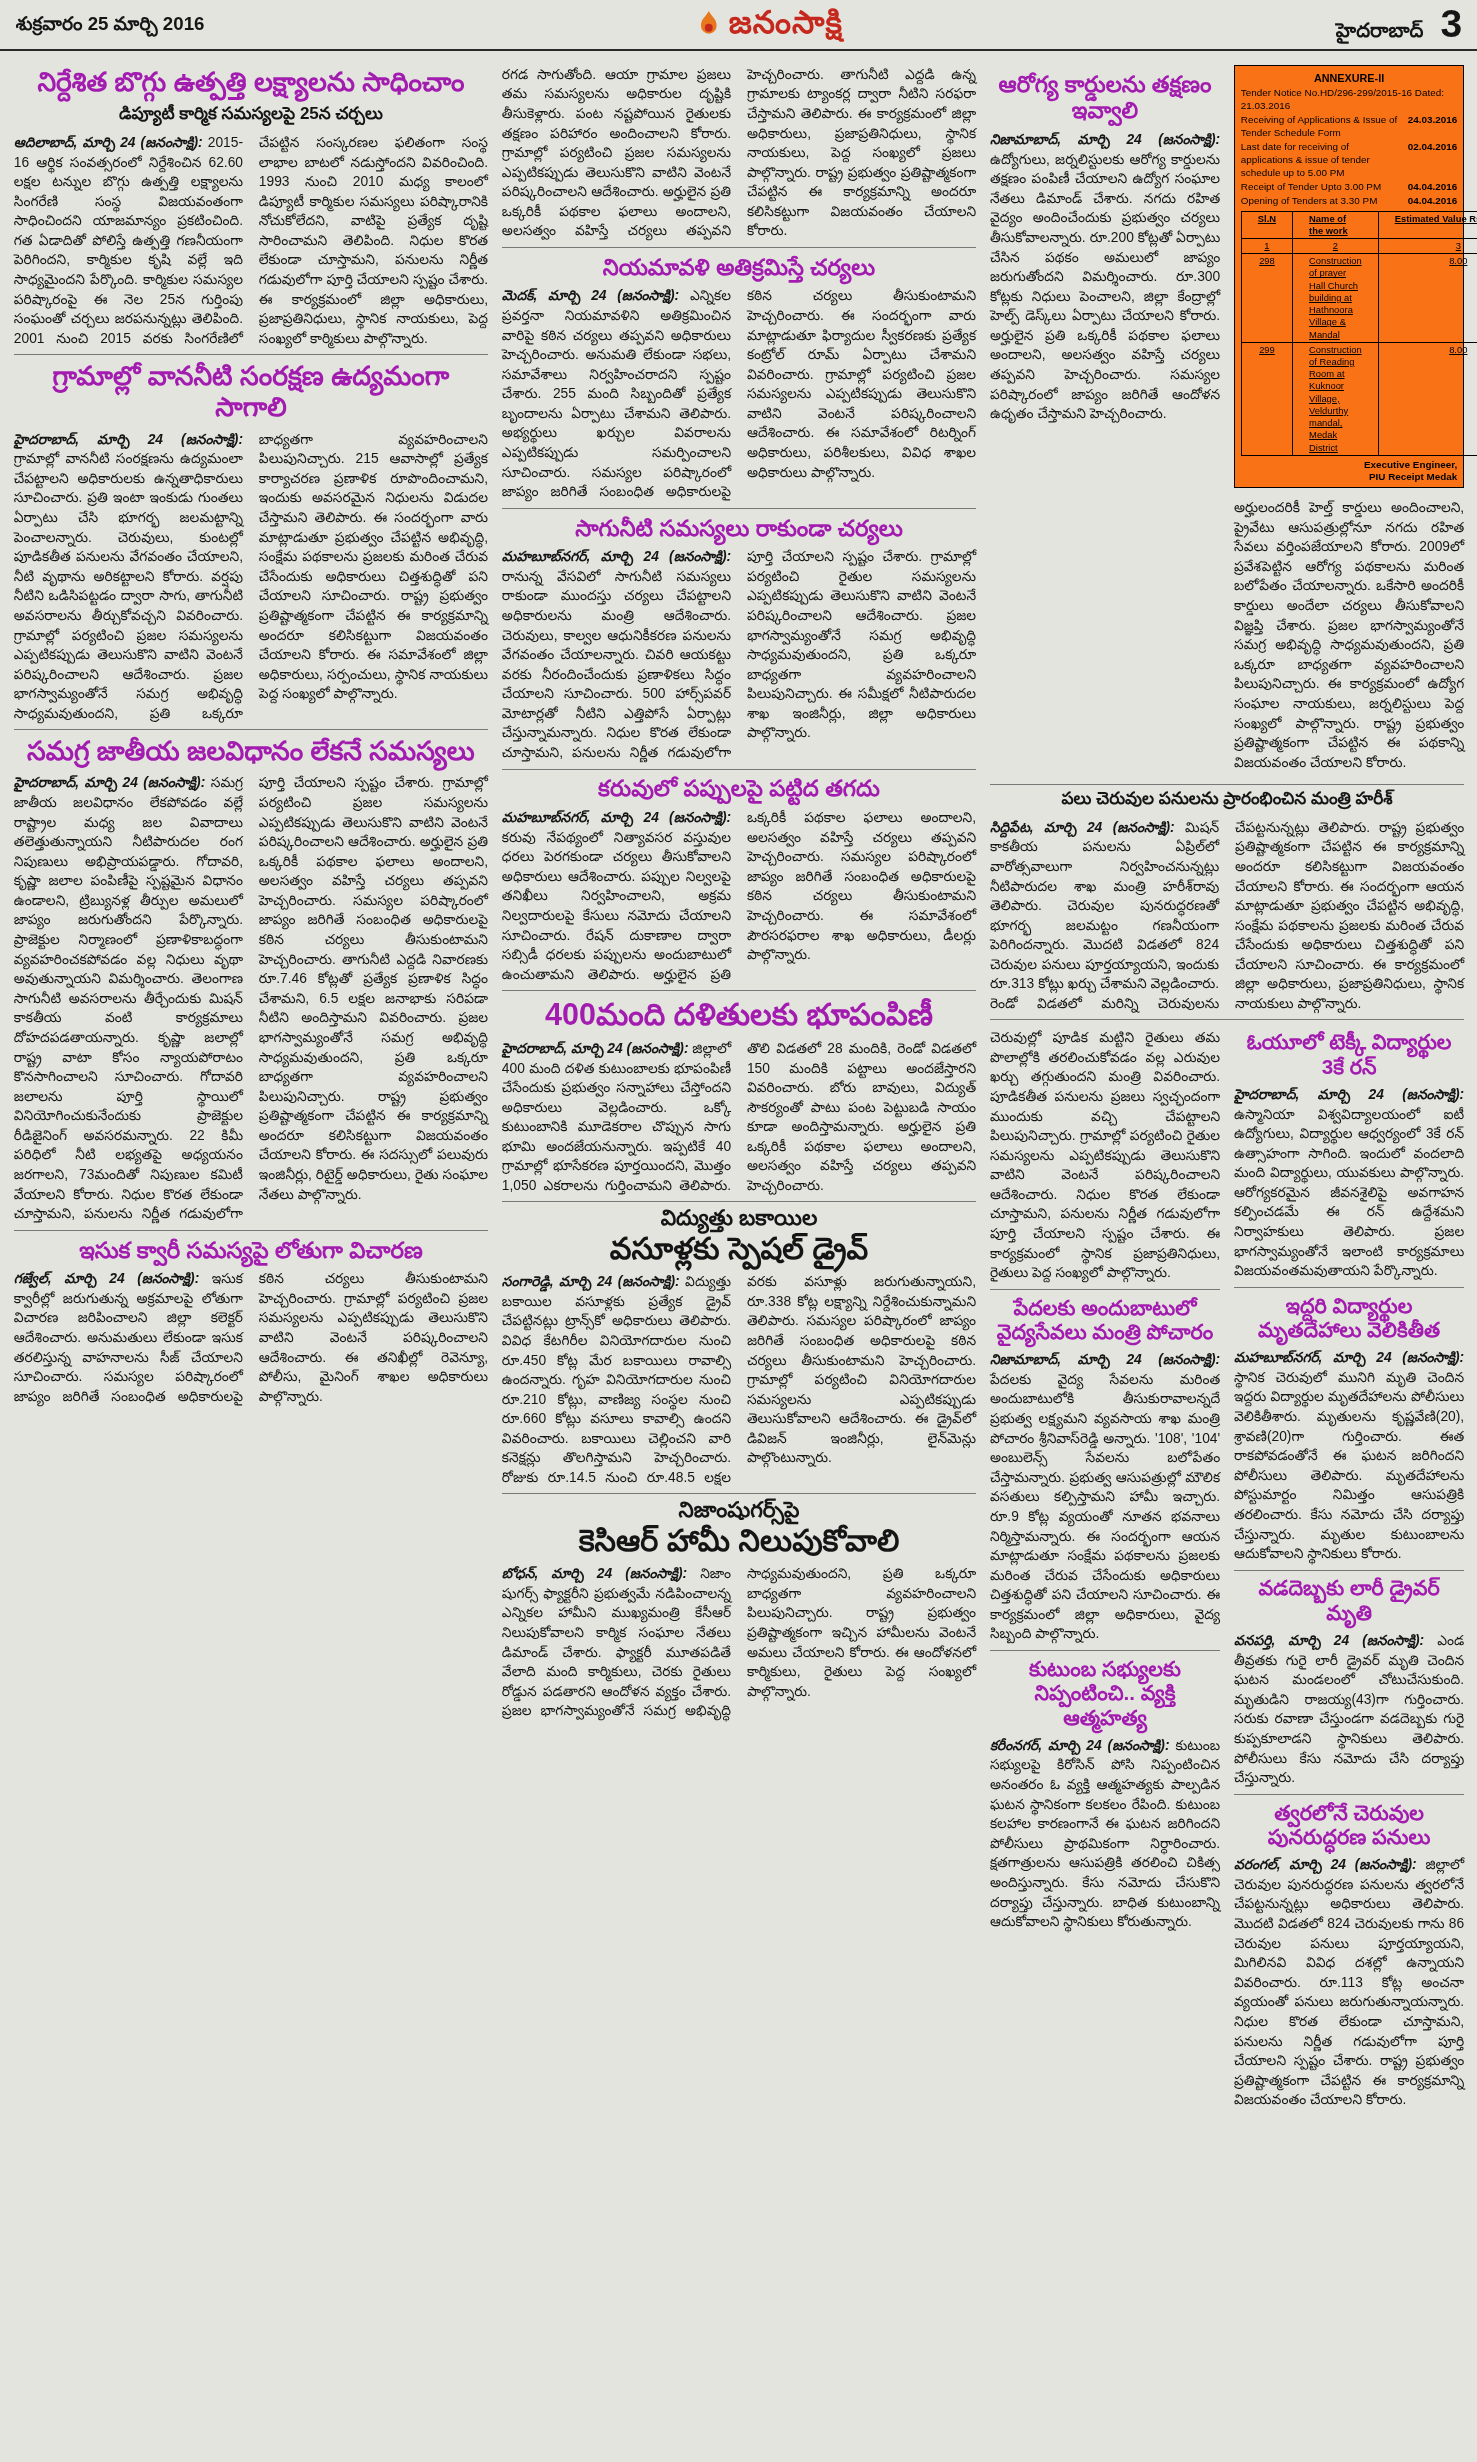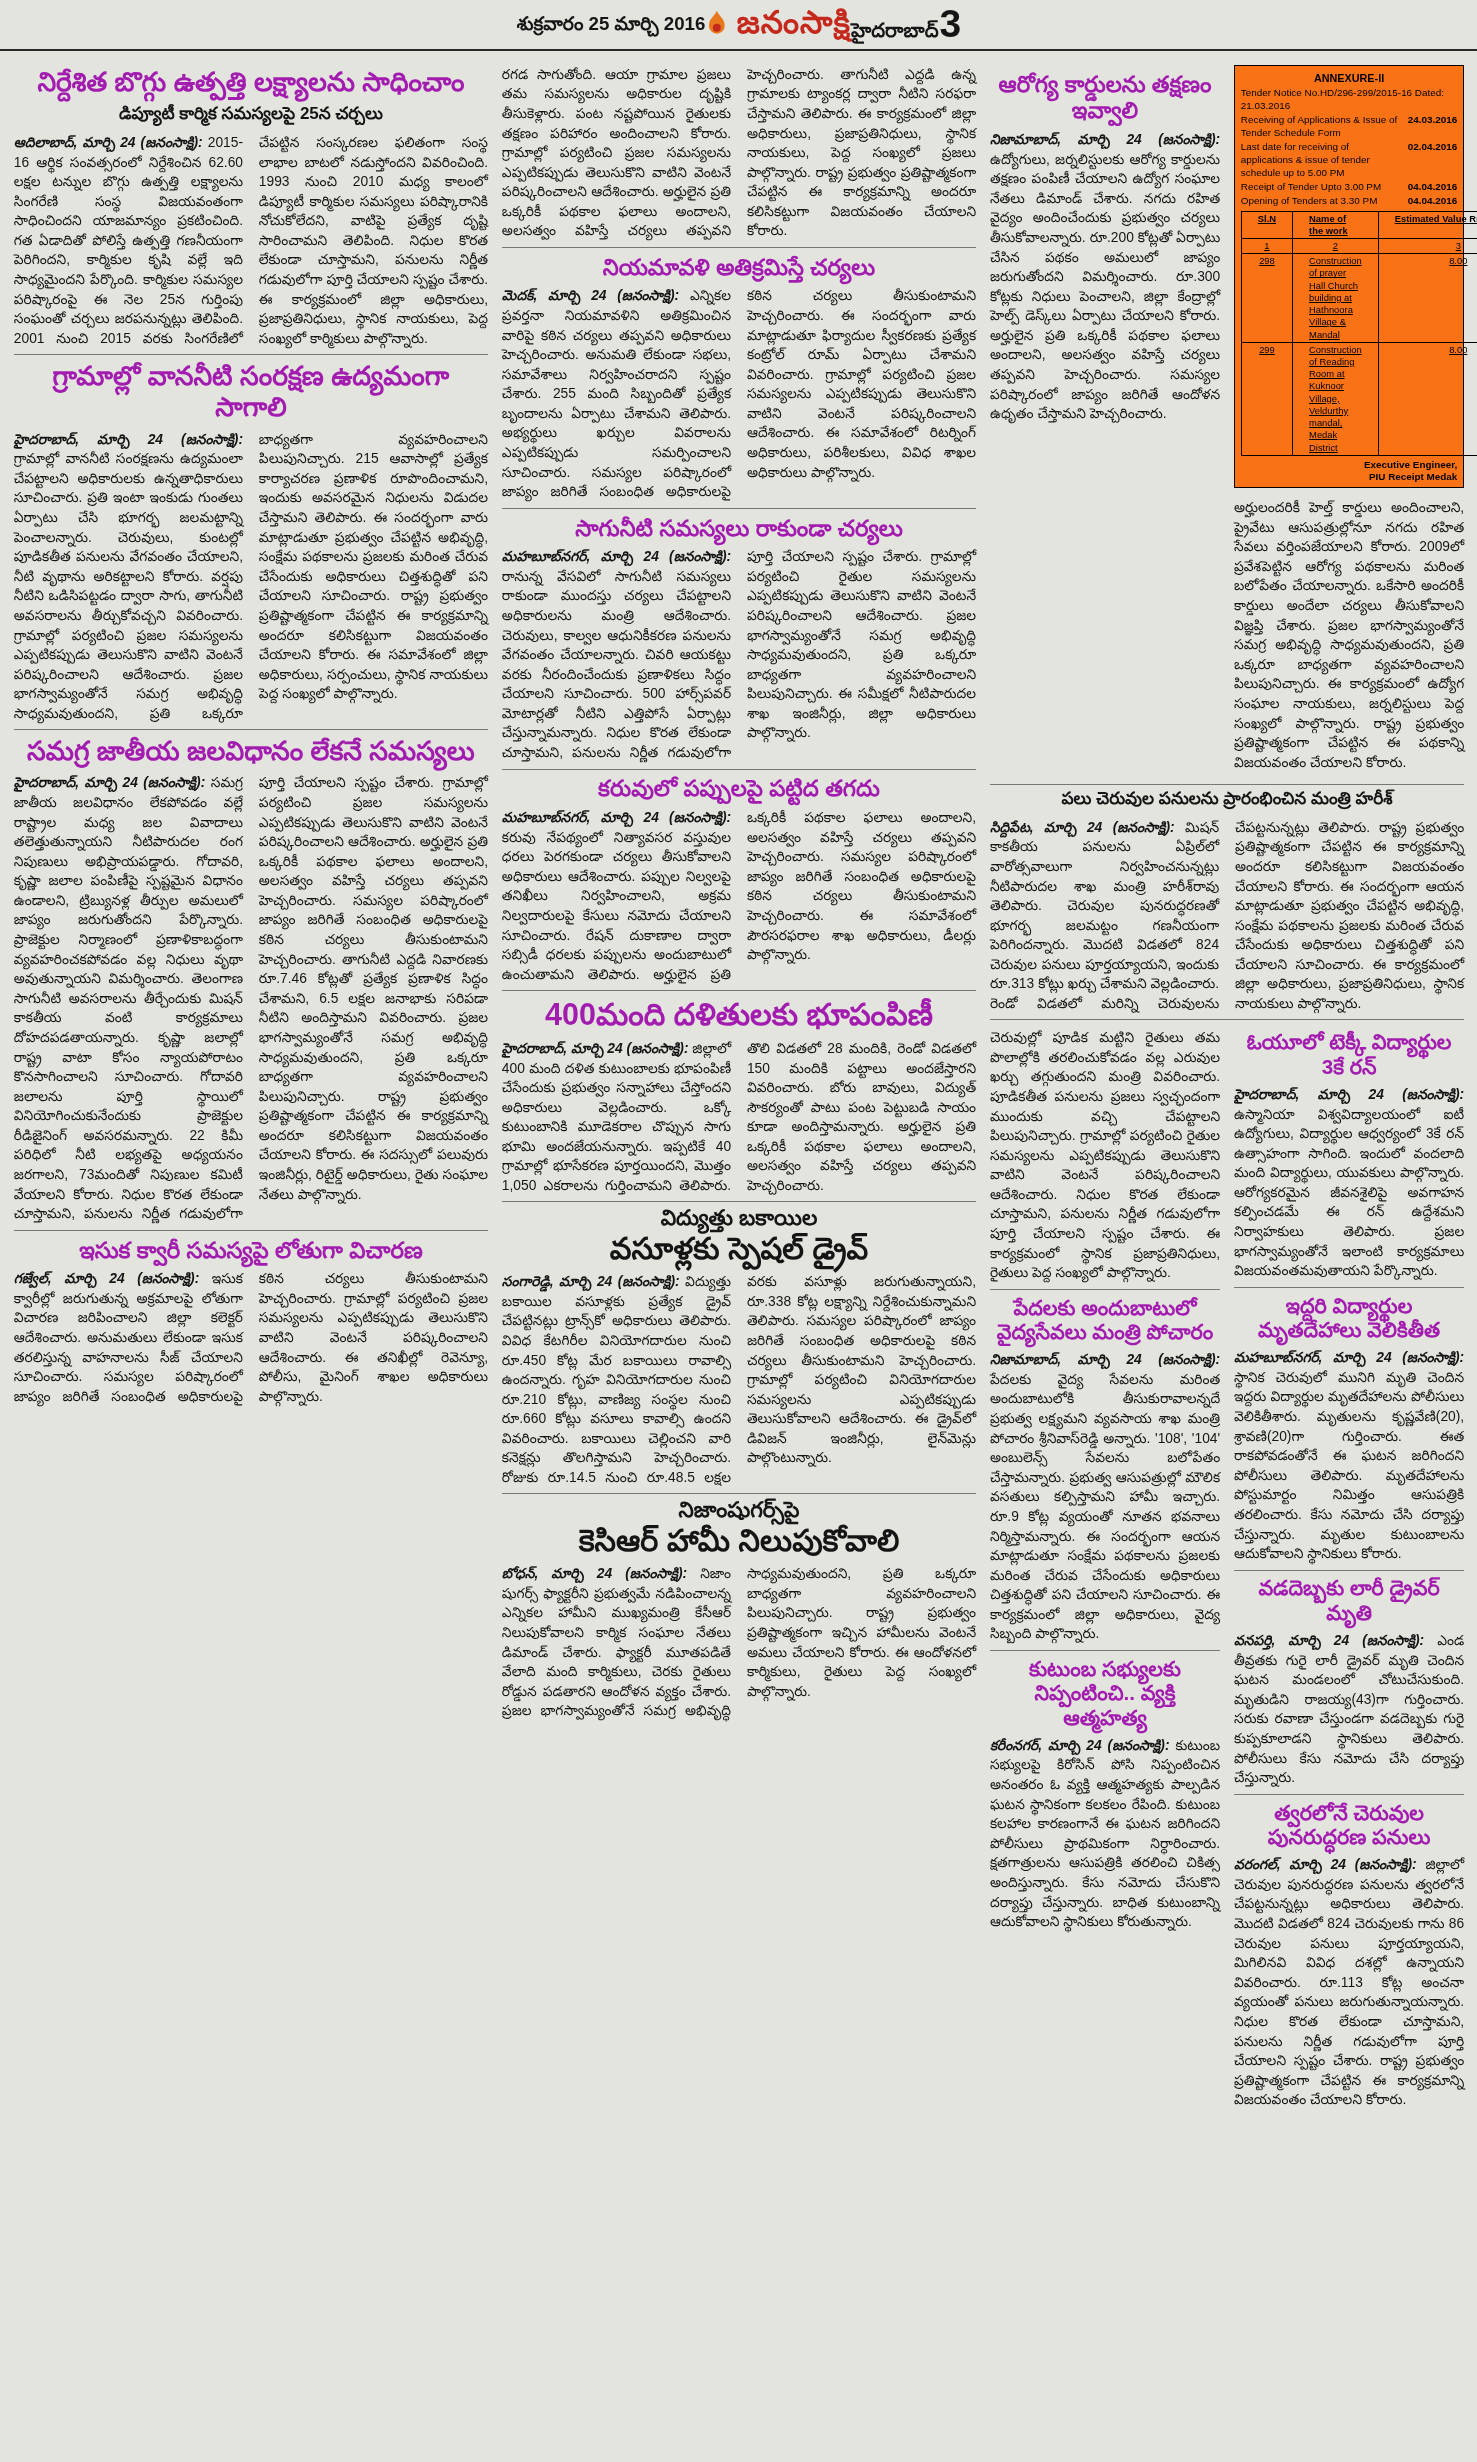--- a/index.html
+++ b/index.html
@@ -3,27 +3,27 @@
 <meta charset="utf-8">
 <style>
   html,body { margin:0; padding:0; }
   .page {
     width:1478px; height:2463px; margin:0 auto; box-sizing:border-box;
     background:#e4e4df; color:#151515; overflow:hidden;
     font-family:"Liberation Sans","DejaVu Sans",sans-serif;
   }
   
   .header {
-    display:flex; align-items:center; justify-content:center;
+    display:flex; align-items:center; justify-content:space-between;
     padding:7.9px 15.8px 5.9px; border-bottom:2px solid #2a2a2a; height:51px; box-sizing:border-box;
   }
   .hdr-date { font-size:18.7px; font-weight:bold; }
   .masthead { display:flex; align-items:center; gap:7.9px; }
   .masthead-title { color:#c5281c; font-weight:bold; font-size:31.5px; letter-spacing:1px; }
-  .city-page { display:flex; align-items:baseline; gap:1px; }
+  .city-page { display:flex; align-items:baseline; gap:17px; }
   .city { font-size:19.7px; font-weight:bold; }
   .pageno { font-size:39px; font-weight:bold; line-height:1; }
   
   .main { display:flex; gap:13.8px; padding:9.9px 13.8px 0; box-sizing:border-box; height:2402px; overflow:hidden; }
   .band { flex:1 1 0; min-width:0; display:flex; flex-direction:column; }
   .article { padding:3.9px 0 5.9px; }
   .article + .article, .subrow + .article, .article + .subrow { border-top:1px solid #777; }
   .headline { font-weight:bold; text-align:center; line-height:1.18; margin:2px 0 5.9px; color:#a21caf; }
   .h-xl { font-size:30.5px; }
   .h-lg { font-size:26.6px; }

